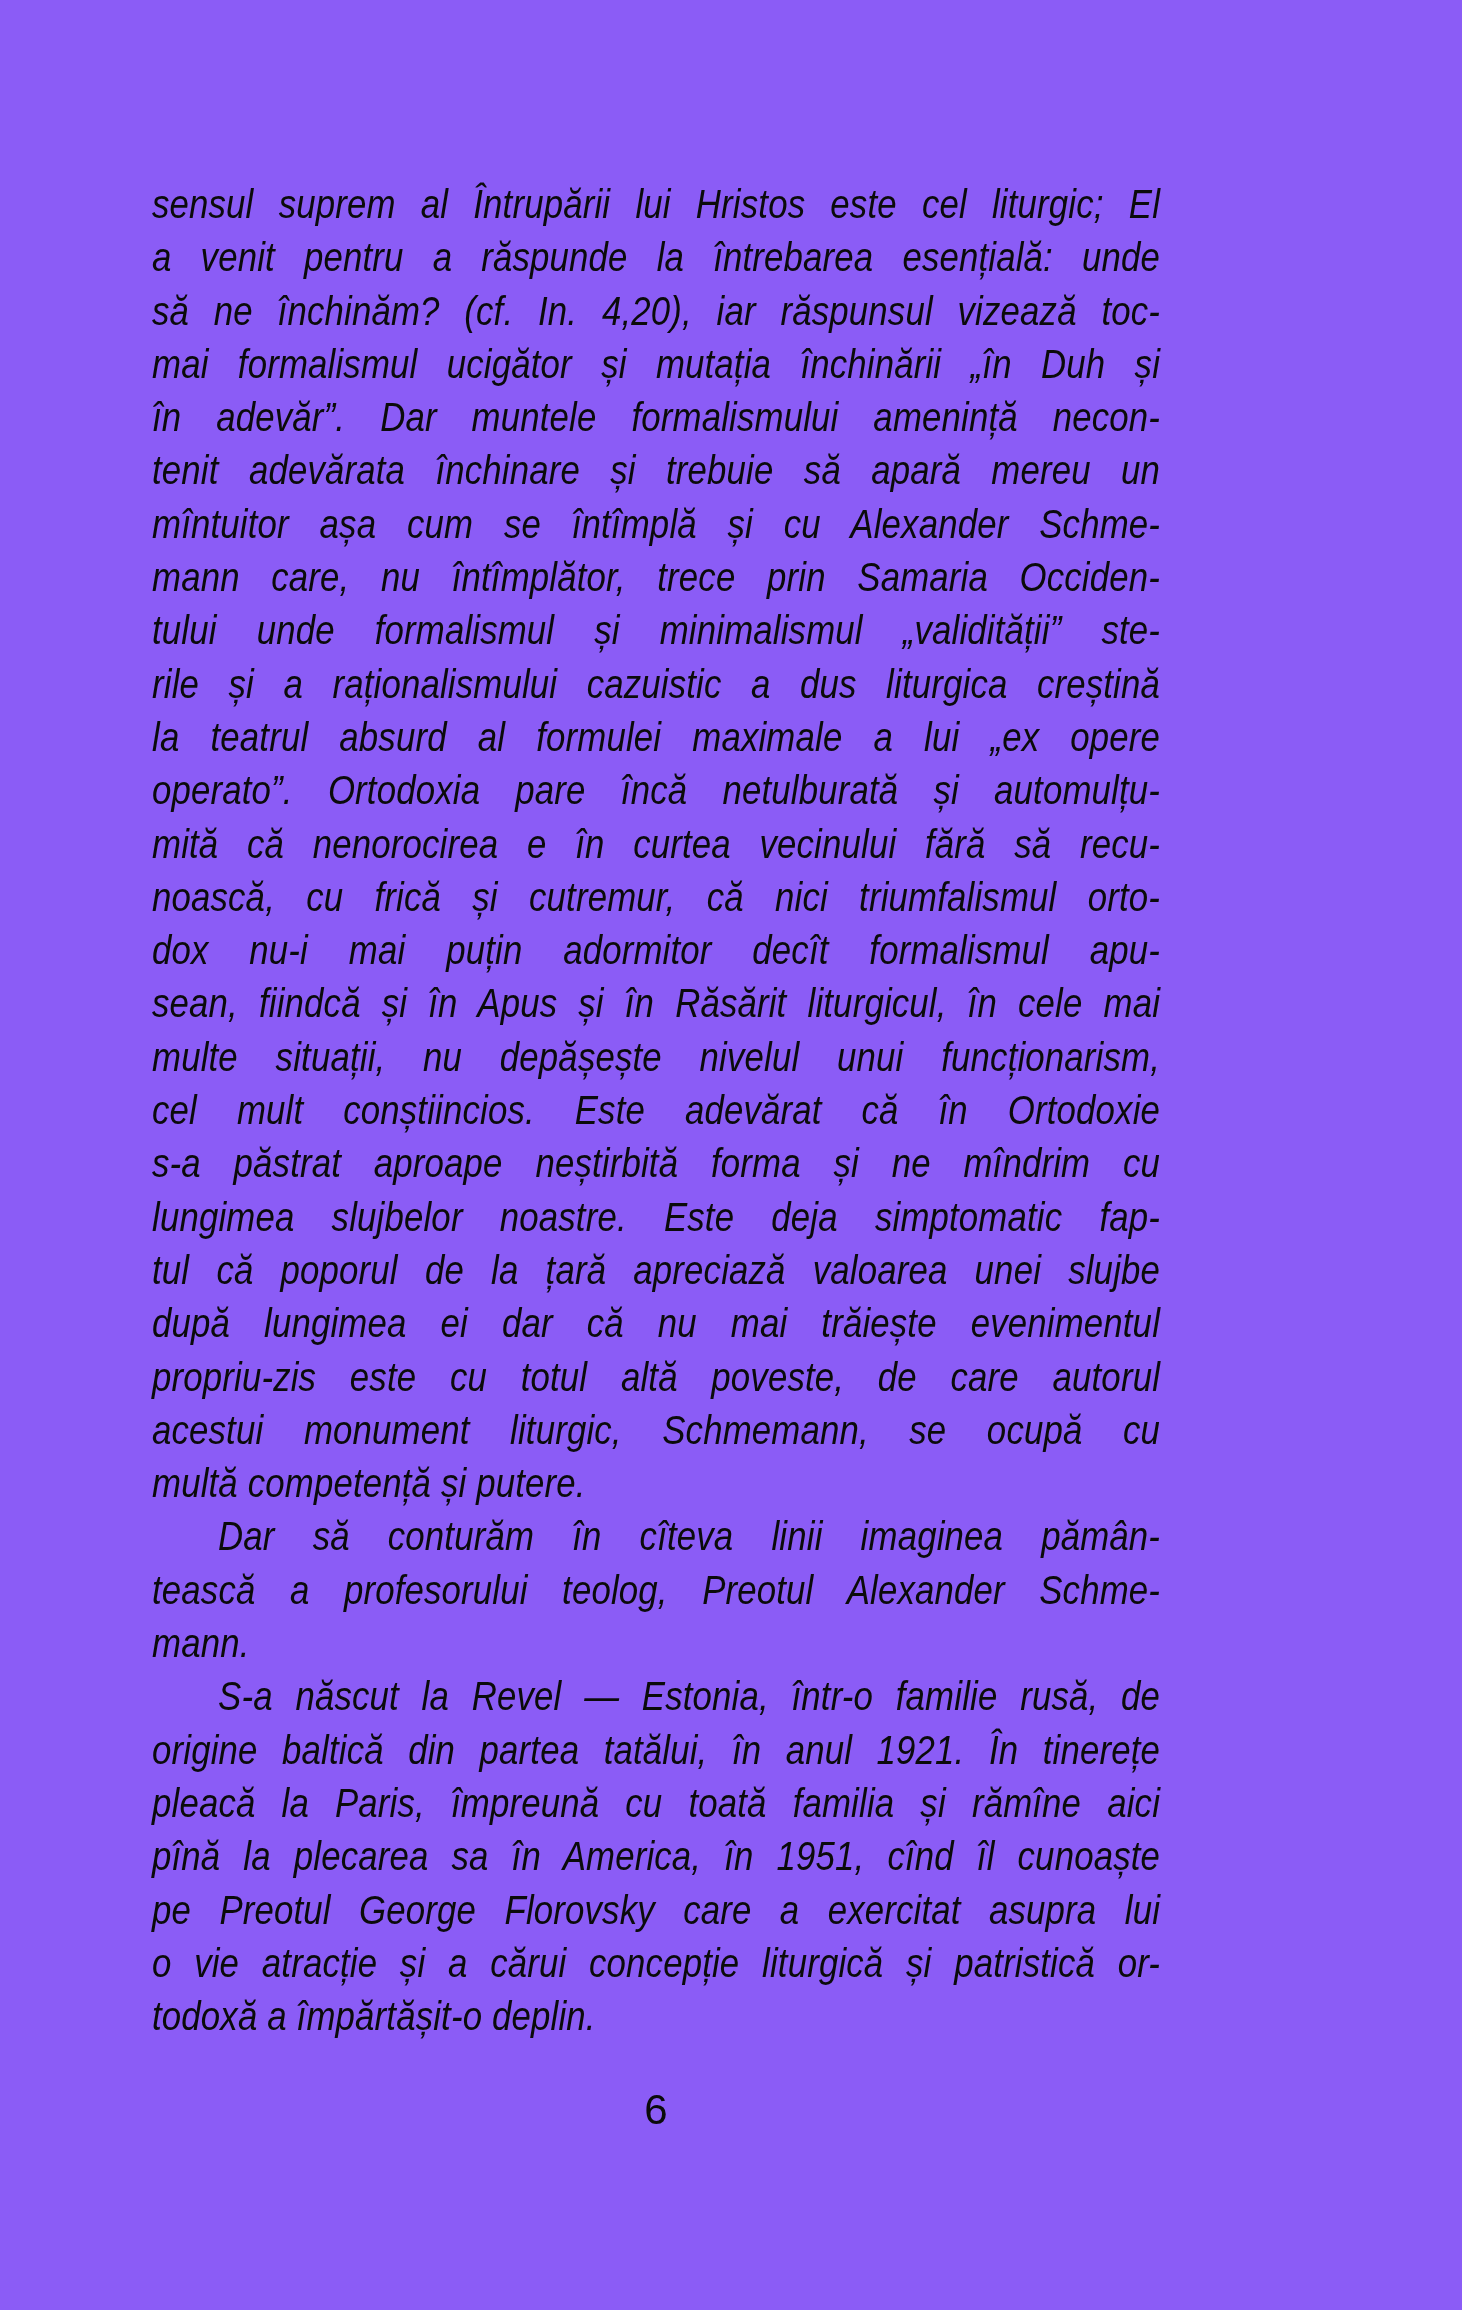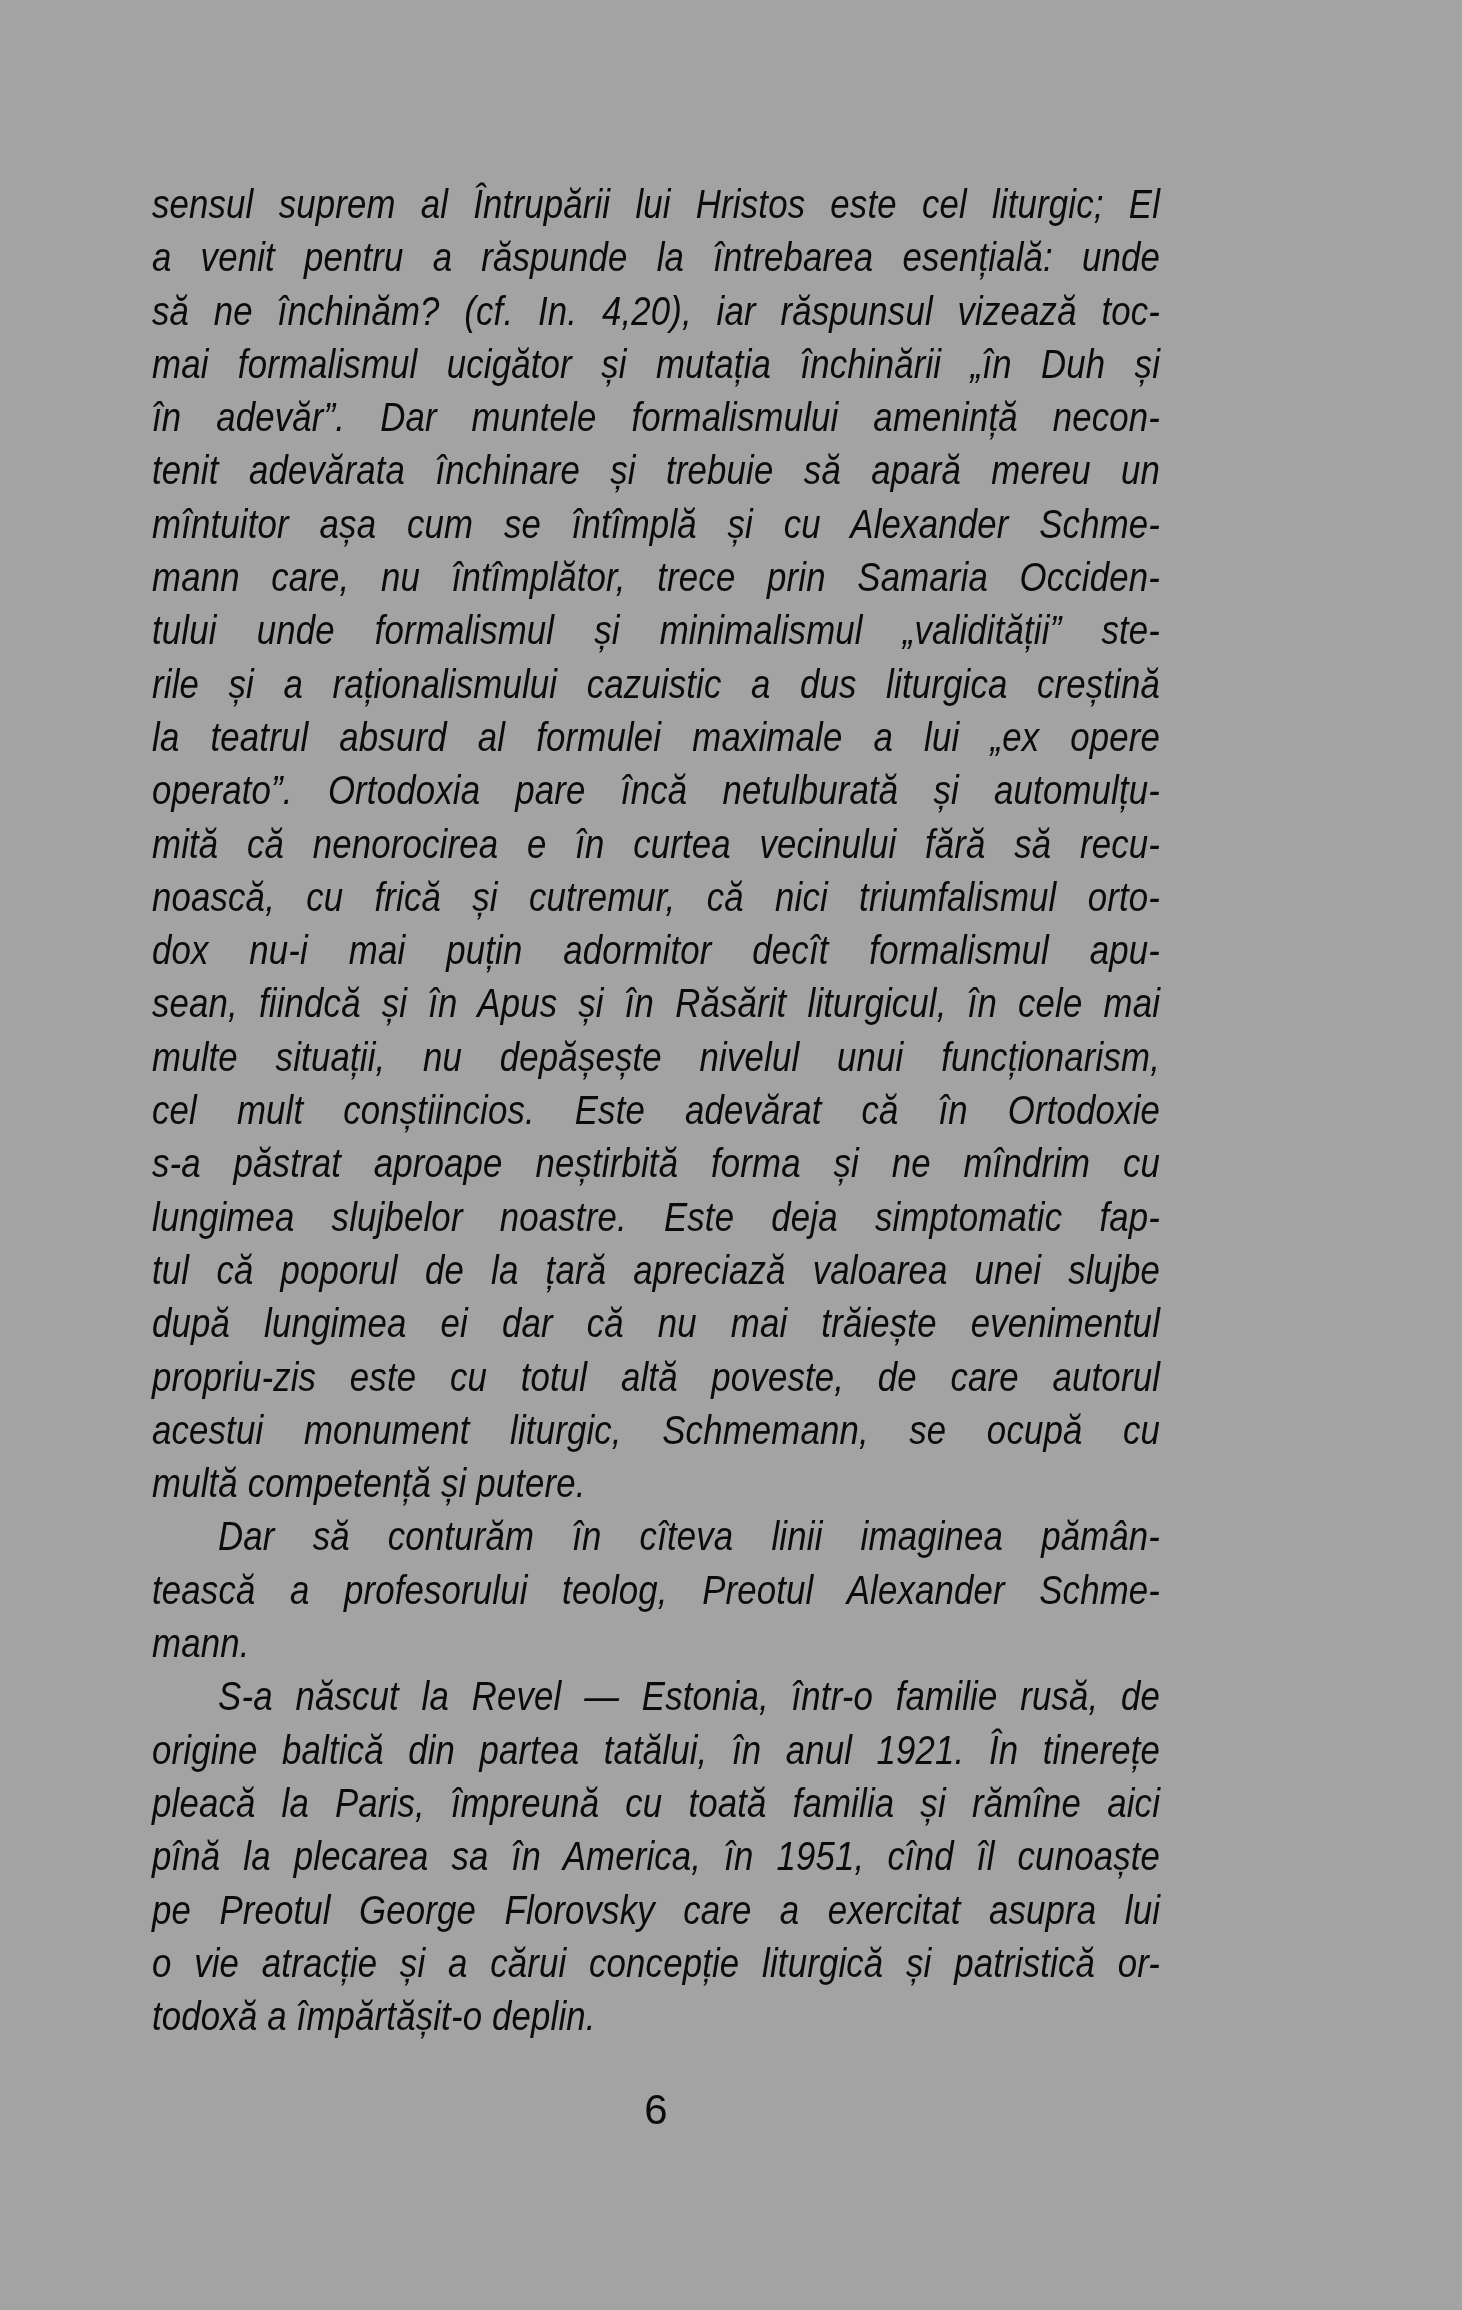--- a/index.html
+++ b/index.html
@@ -4,21 +4,21 @@
 <style>
   html, body {
     margin: 0;
     padding: 0;
     background: #ffffff;
   }
   .sheet {
     position: relative;
     width: 1462px;
     height: 2310px;
-    background: #a3a3a3;
+    background: #8b5cf6;
     overflow: hidden;
   }
   .text-column {
     position: absolute;
     left: 152px;
     top: 178px;
     width: 1008px;
   }
   .text-inner {
     width: 1160px;

